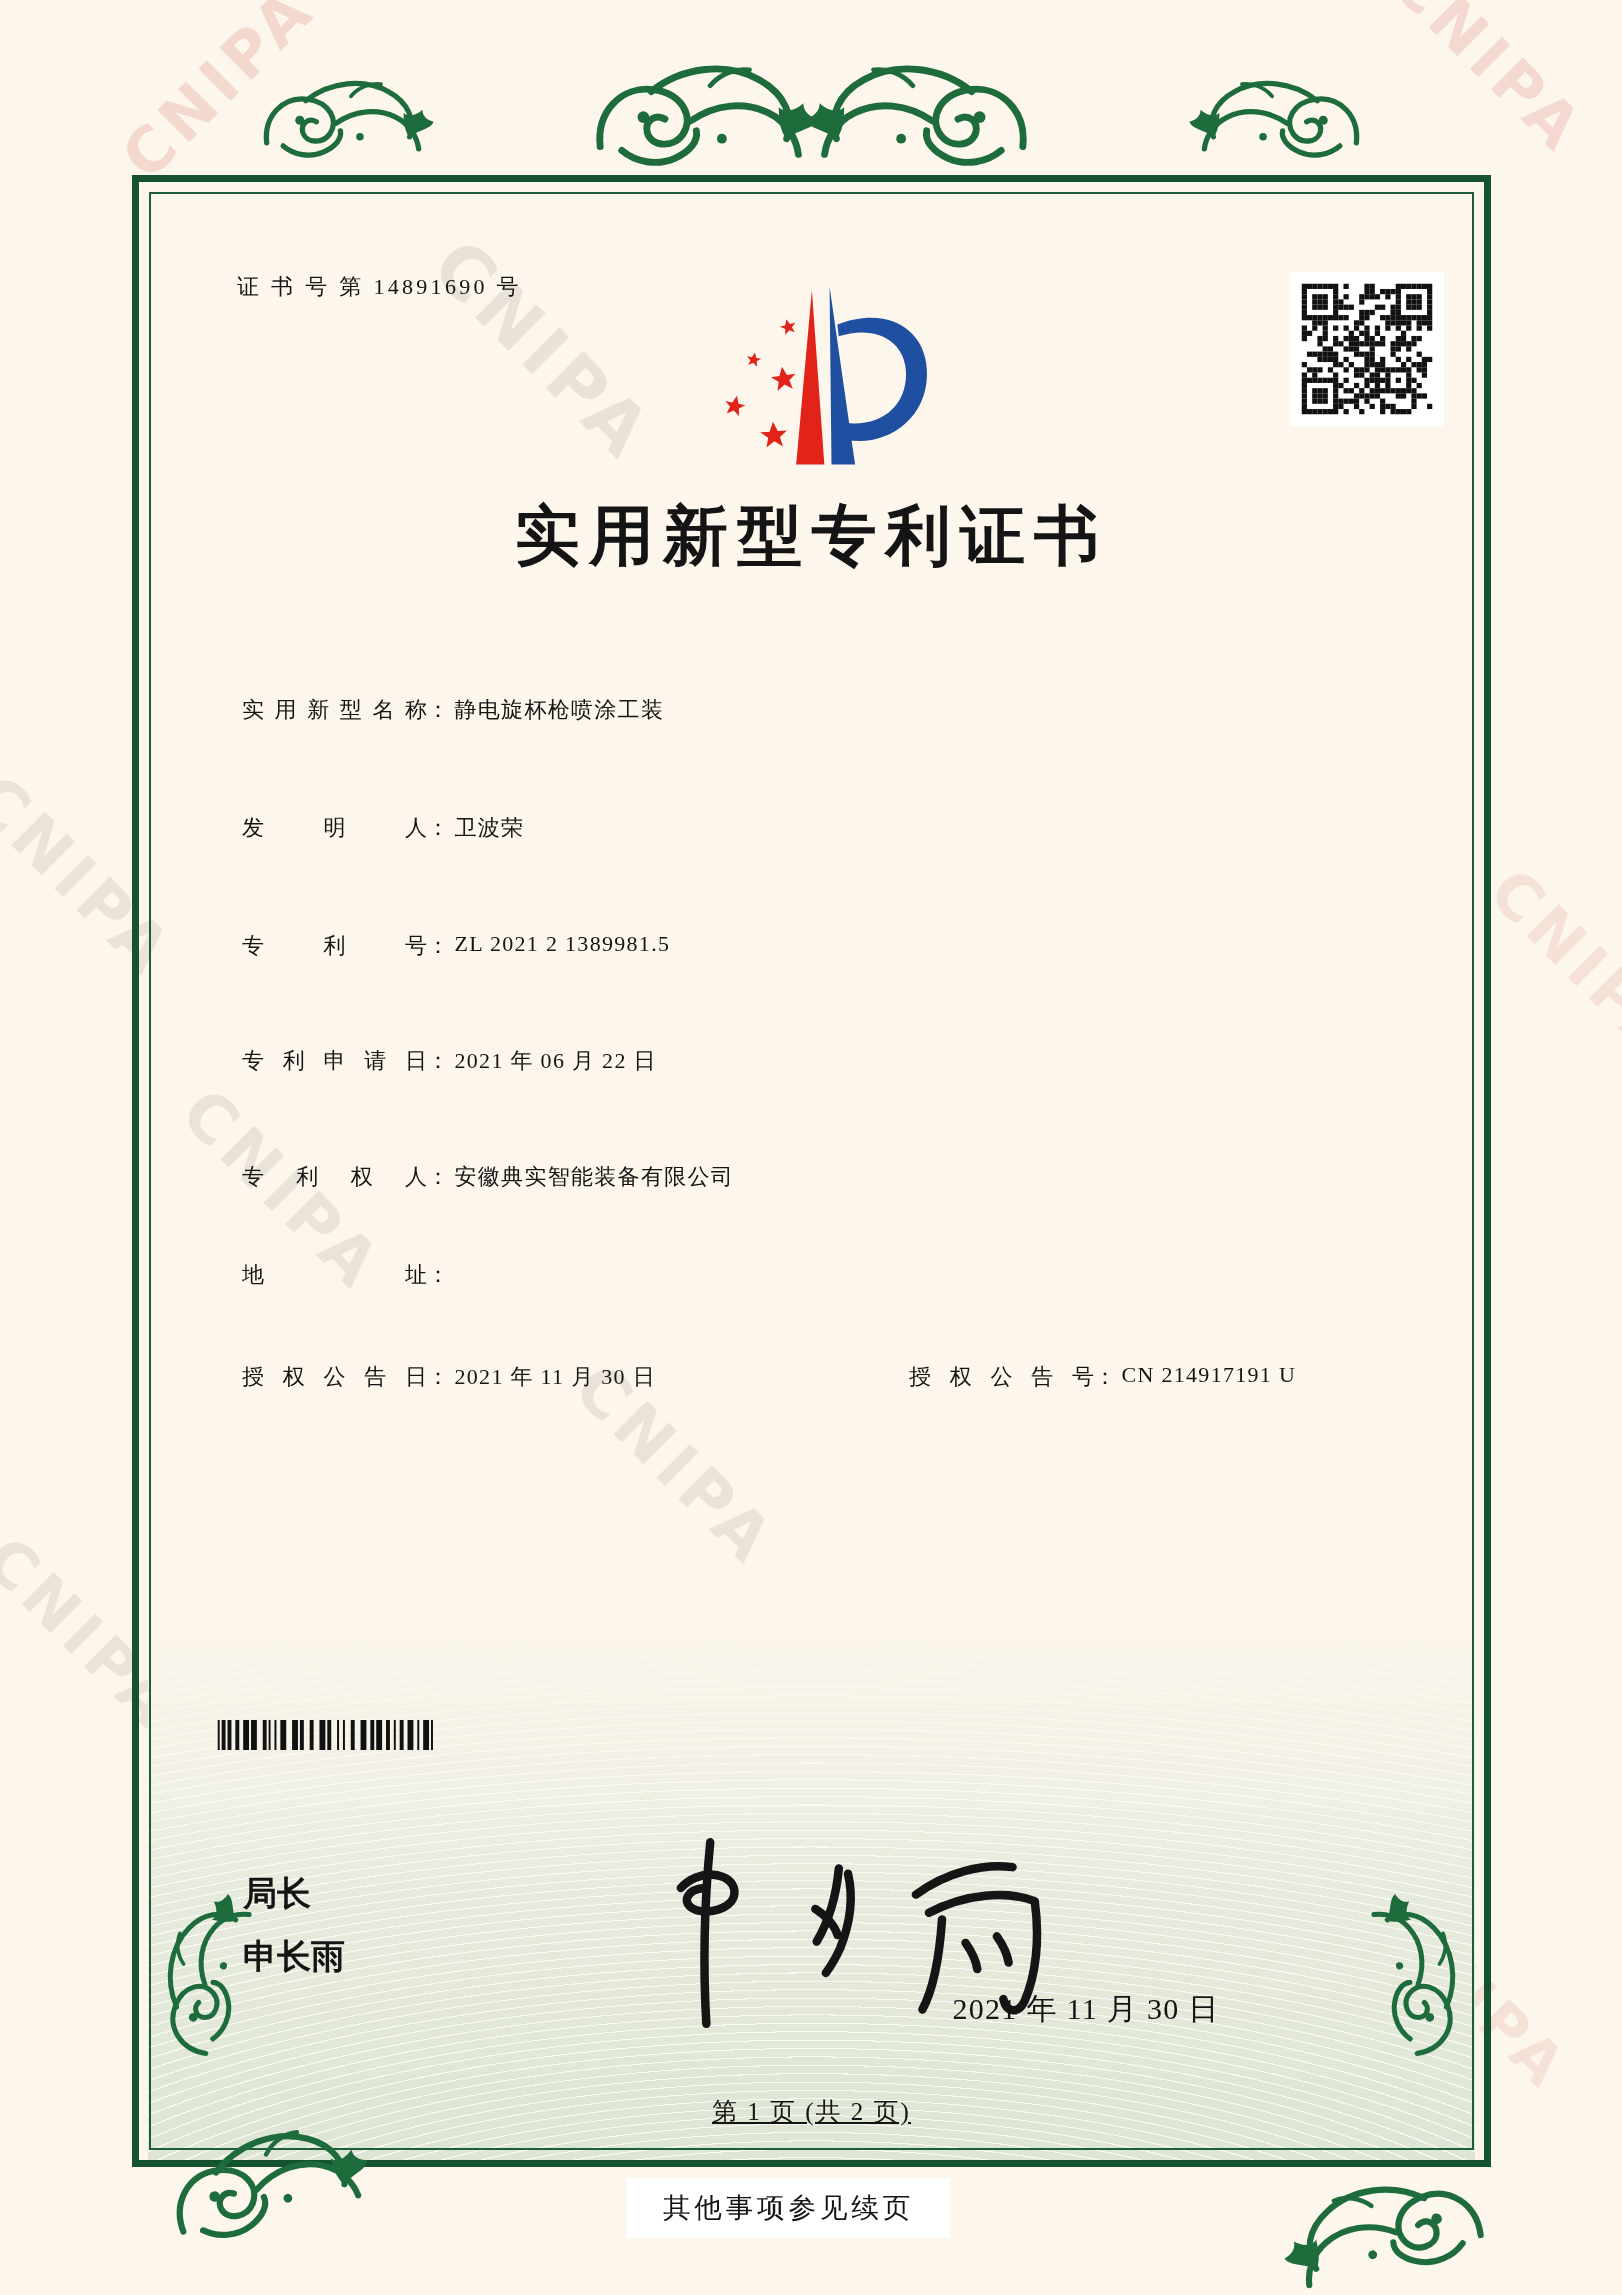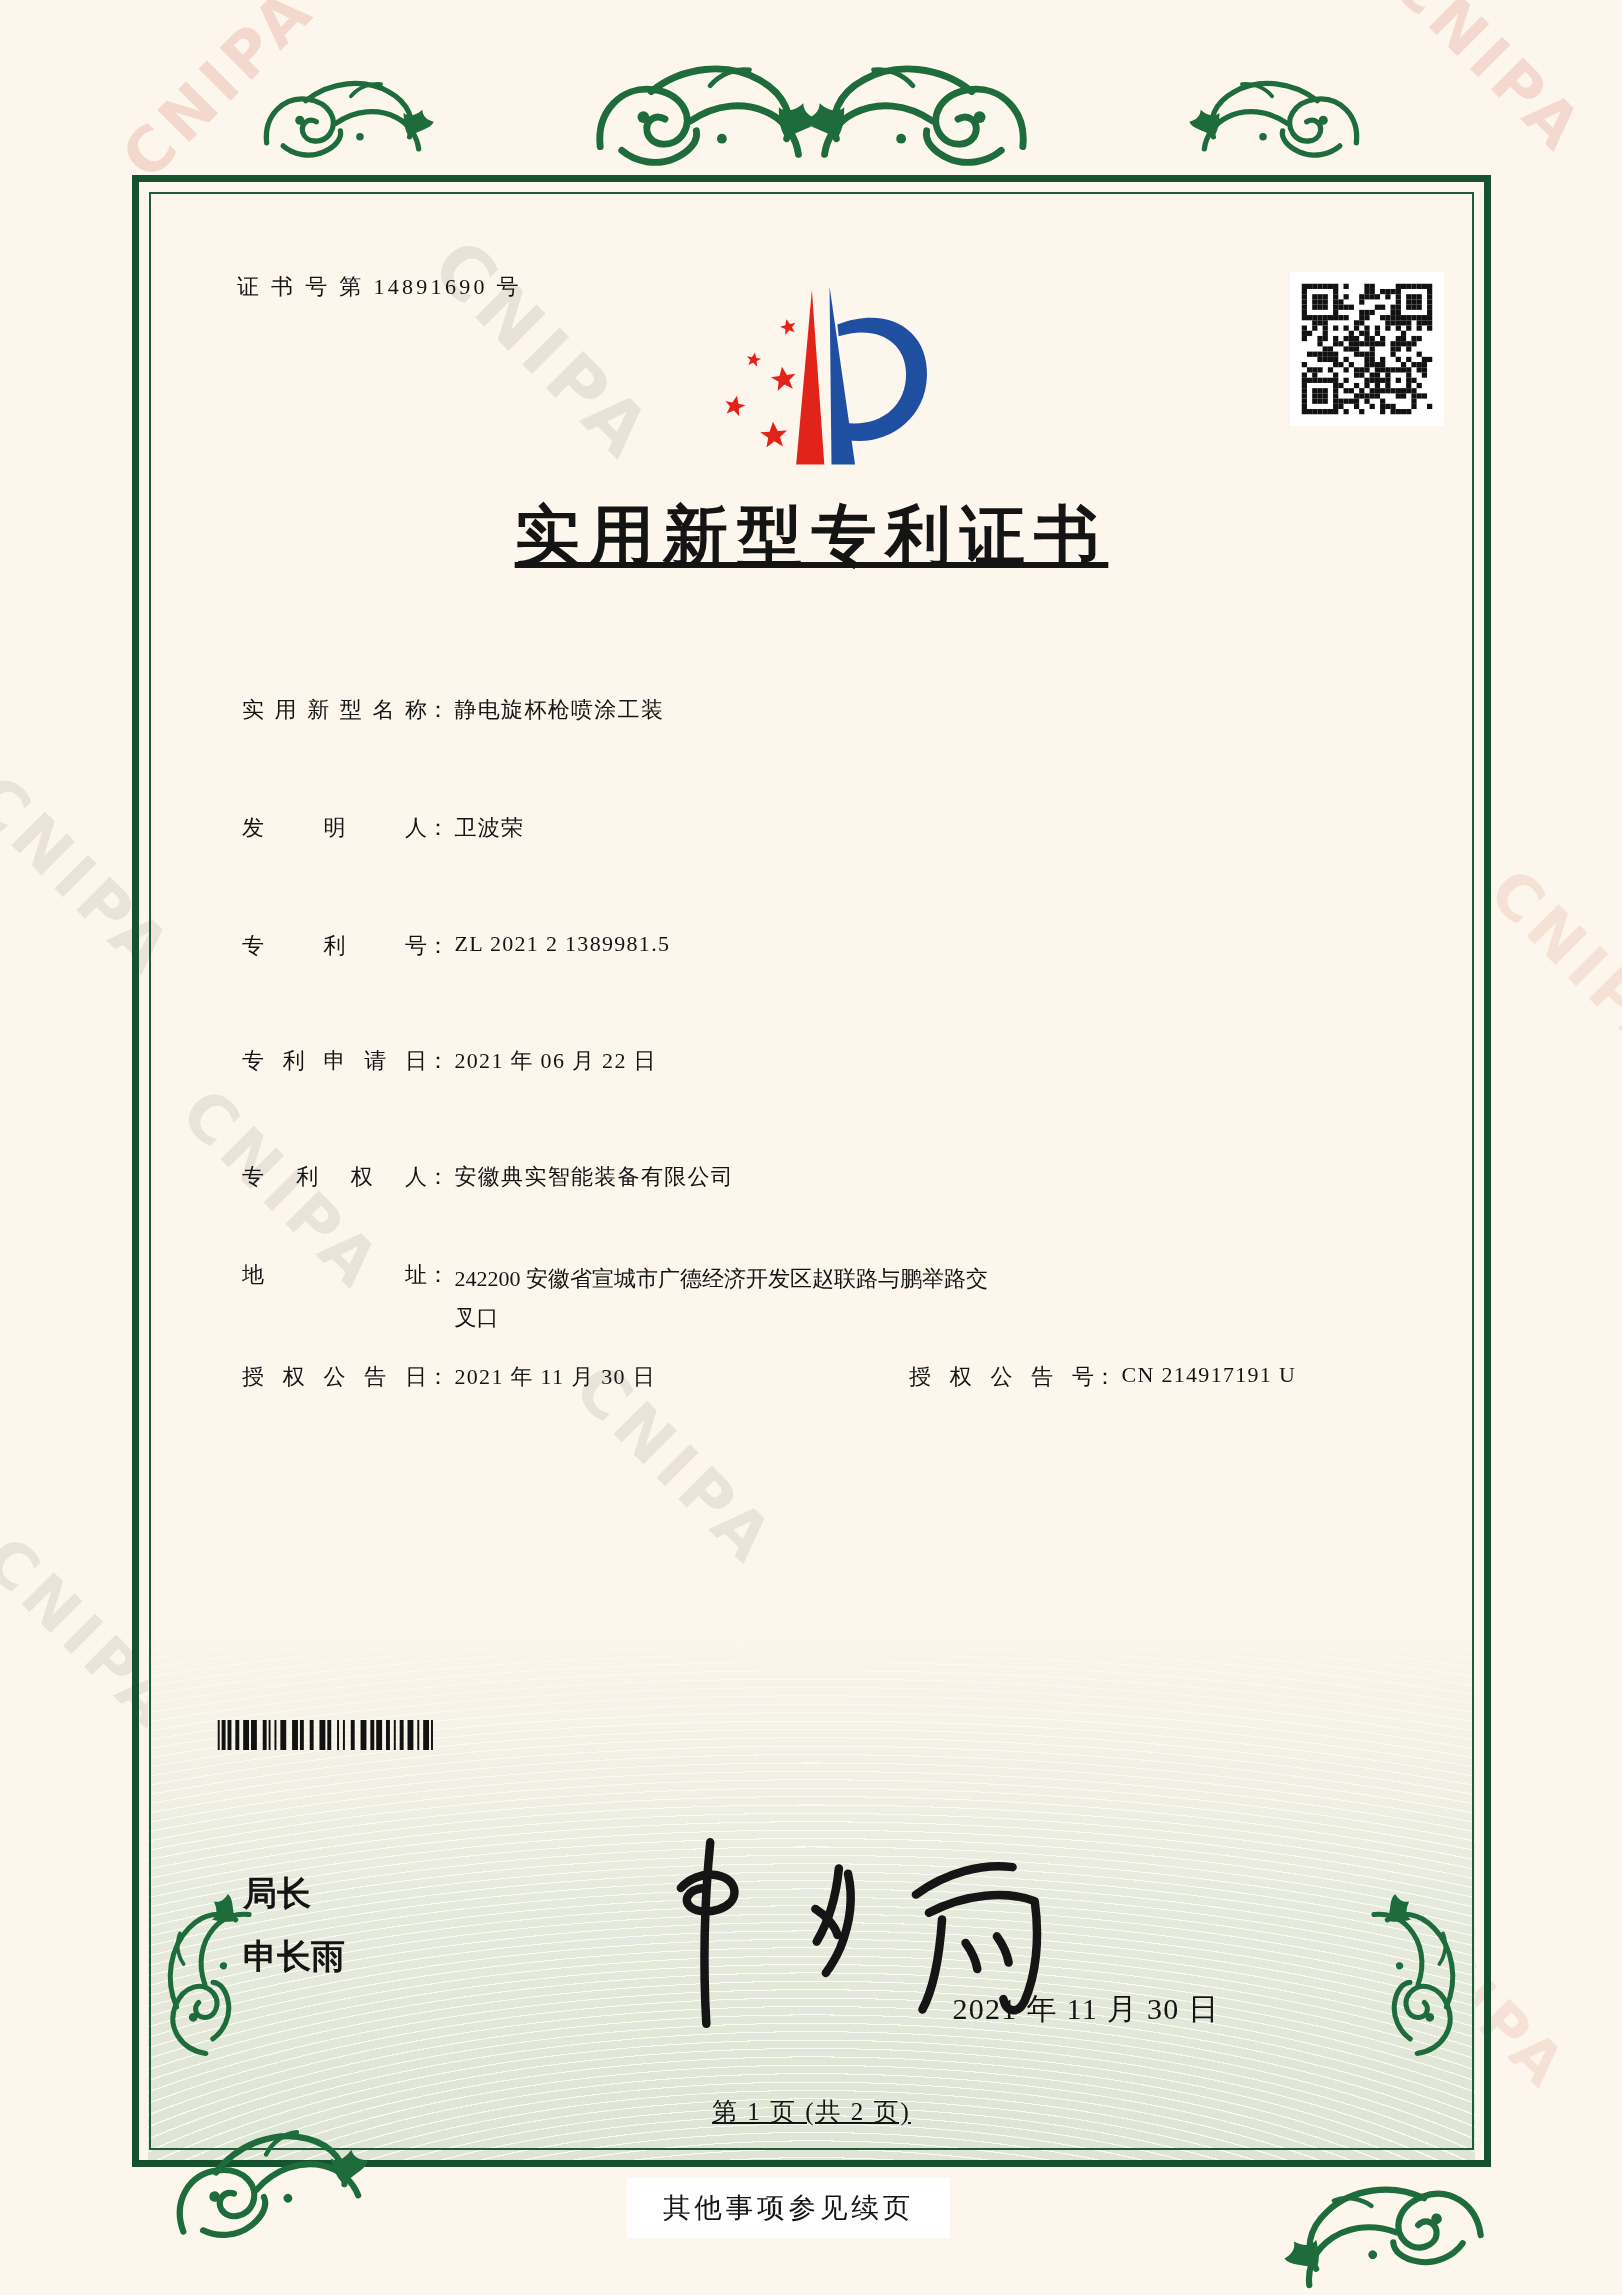--- a/index.html
+++ b/index.html
@@ -31,21 +31,21 @@
     border:7.2px solid var(--green); z-index:1;}
   .frame-inner{position:absolute; left:149px; top:192px; right:149px; bottom:145px;
     border:2.6px solid #1b5e38; z-index:1;}
   .orn-layer{position:absolute; inset:0; z-index:2; pointer-events:none;}
   
   .cert-no{position:absolute; left:237px; top:272px; font-size:22px; letter-spacing:3.3px; z-index:3;}
   .logo{position:absolute; left:690px; top:267px; z-index:3;}
   .qr-box{position:absolute; left:1290px; top:272px; width:154px; height:154px; background:#fff; z-index:3;}
   .title{
     position:absolute; left:0; right:0; top:492px; text-align:center; z-index:3;
-    font-size:65px; font-weight:bold; letter-spacing:9.2px;text-decoration:underline;
+    font-size:65px; font-weight:bold; letter-spacing:9.2px;
   }
   
   .row{position:absolute; left:242px; font-size:22px; z-index:3; white-space:nowrap;}
   .flabel{display:inline-block; width:185px; text-align:justify; text-align-last:justify; vertical-align:top;}
   .fcolon{display:inline-block; vertical-align:top;}
   .fvalue{display:inline-block; vertical-align:top; letter-spacing:1.3px;}
   .addr-val{display:inline-block; vertical-align:top; line-height:1.75;}
   .addr-val span{display:block;}
   .grant-no{position:absolute; left:667px; top:0;}
   
@@ -482,24 +482,20 @@
   <div class="row" style="top:1046px">
     <span class="flabel">专利申请日</span><span class="fcolon">：</span>
     <span class="fvalue">2021 年 06 月 22 日</span>
   </div>
   <div class="row" style="top:1162px">
     <span class="flabel">专利权人</span><span class="fcolon">：</span>
     <span class="fvalue">安徽典实智能装备有限公司</span>
   </div>
   <div class="row" style="top:1260px">
     <span class="flabel">地址</span><span class="fcolon">：</span>
-    <span class="addr-val">
-      <span>242200 安徽省宣城市广德经济开发区赵联路与鹏举路交</span>
-      <span>叉口</span>
-    </span>
   </div>
   <div class="row" style="top:1362px">
     <span class="flabel">授权公告日</span><span class="fcolon">：</span>
     <span class="fvalue">2021 年 11 月 30 日</span>
     <span class="grant-no">
       <span class="flabel">授权公告号</span><span class="fcolon">：</span>
       <span class="fvalue">CN 214917191 U</span>
     </span>
   </div>
 

